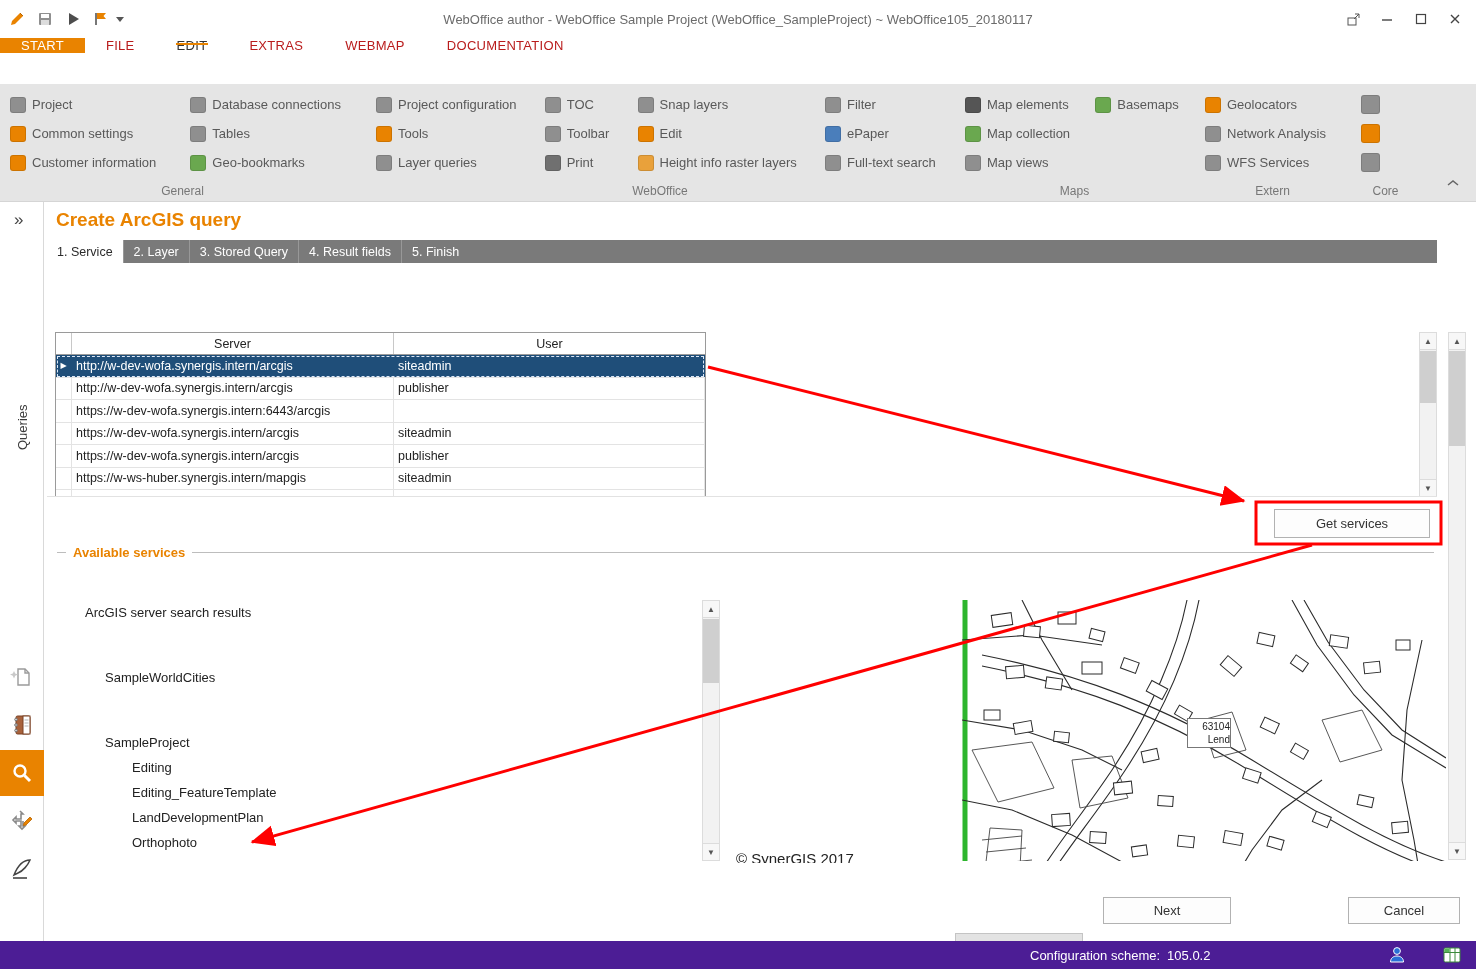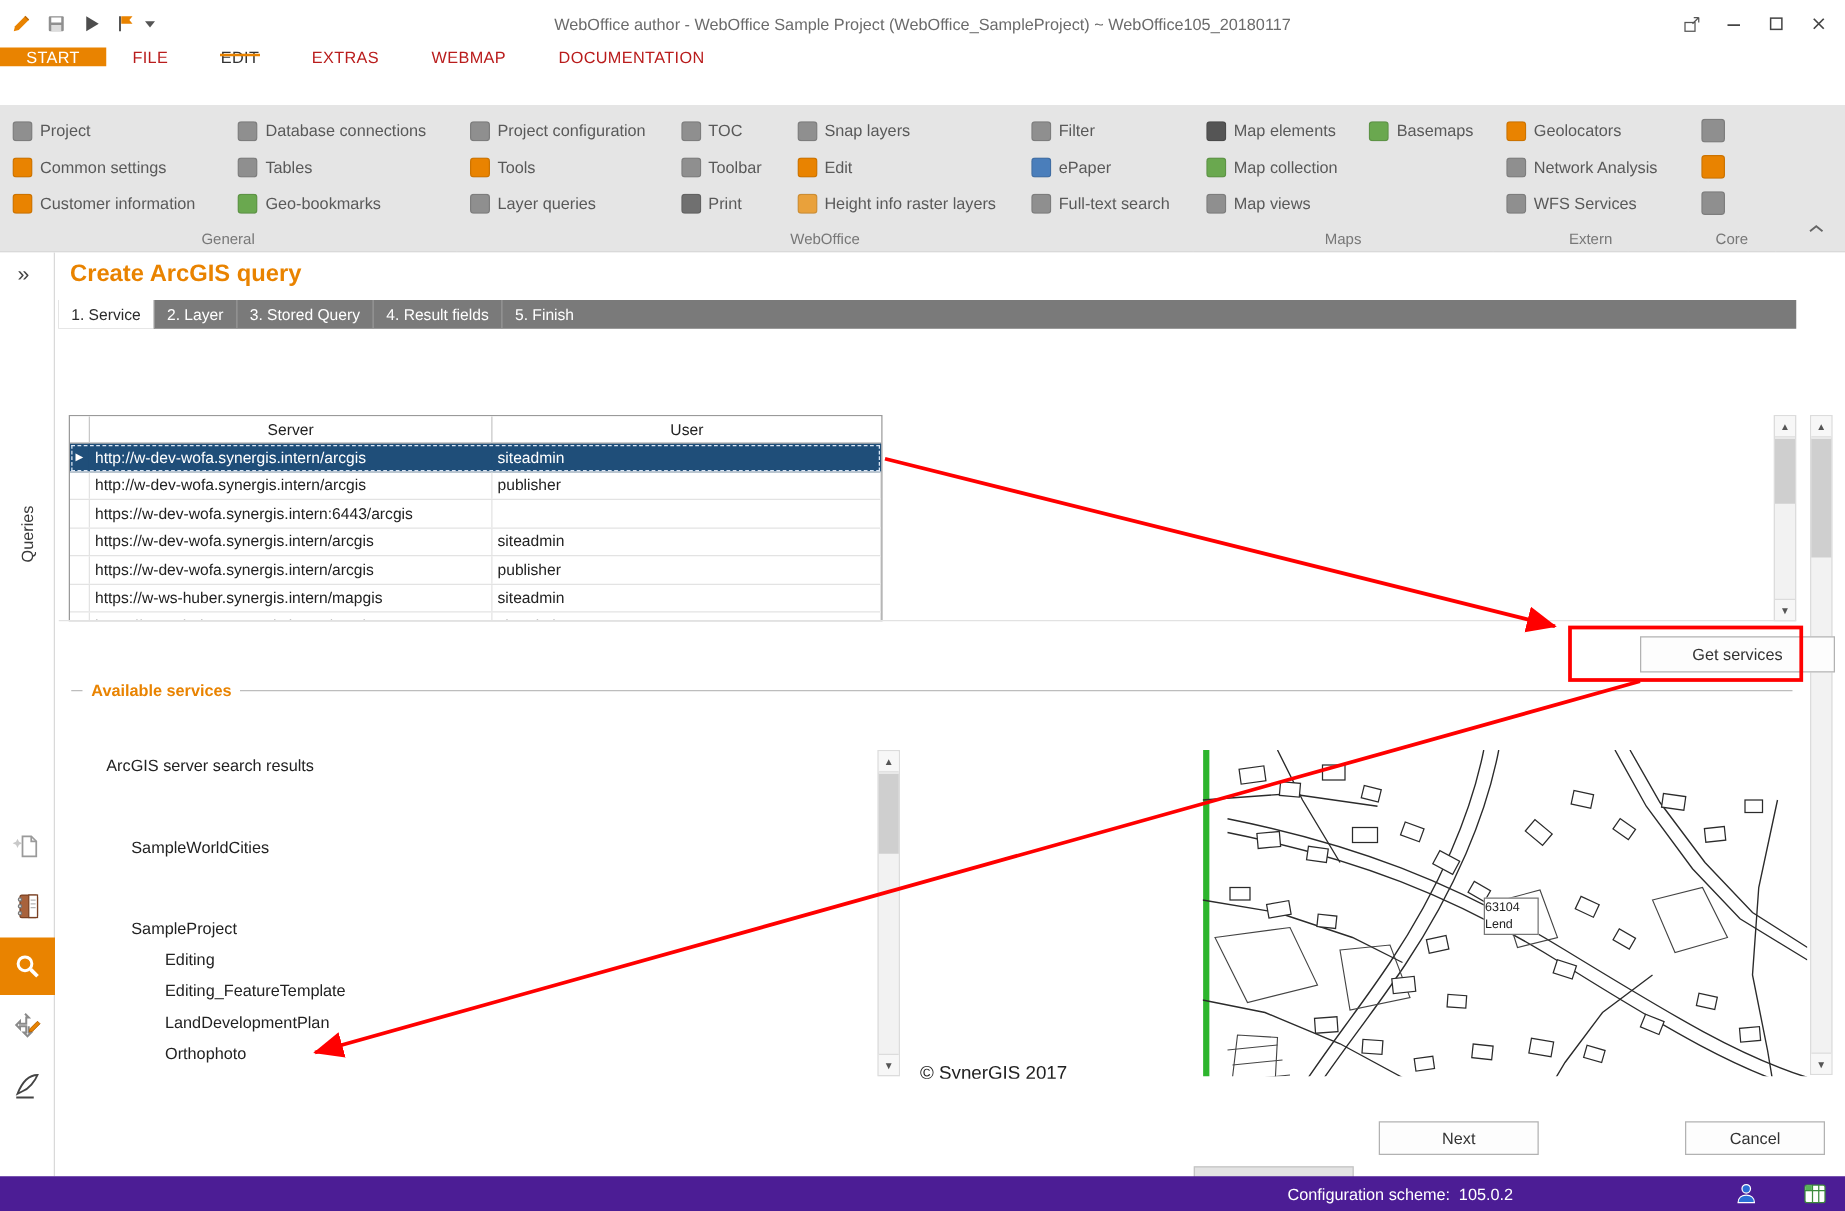--- a/index.html
+++ b/index.html
@@ -86,21 +86,21 @@
   .titem{height:25px;display:flex;align-items:center;cursor:pointer;}
   .titem.ind0{padding-left:25px;}
   .titem.ind1{padding-left:45px;margin-top:40px;}
   .titem.ind2{padding-left:72px;}
   .titem.boxed .tlabel{border:1px solid #9a9a9a;background:#f2f2f2;padding:0 4px;}
 
   .copyright{position:absolute;left:692px;top:648px;height:13px;overflow:hidden;font-size:15px;color:#222;}
 
   
   .map{position:absolute;left:918px;top:398px;width:484px;height:261px;overflow:hidden;background:#fff;}
-  .map-label{position:absolute;left:225px;top:118px;width:44px;border:1px solid #777;background:#fff;font-size:10px;line-height:1.3;text-align:left;color:#222;padding:1px 0;}
+  .map-label{position:absolute;left:225px;top:118px;width:44px;border:1px solid #777;background:#fff;font-size:10px;line-height:1.3;text-align:right;color:#222;padding:1px 0;}
 
   
   .overlay{position:absolute;left:0;top:0;width:1432px;height:739px;pointer-events:none;z-index:40;}
 
   
   .statusbar{position:absolute;left:0;top:941px;width:1476px;height:28px;background:#4c1d95;color:#fff;font-size:13px;}
   .status-text{position:absolute;left:1030px;top:0;height:28px;display:flex;align-items:center;gap:7px;}
   .status-icons{position:absolute;right:14px;top:3px;display:flex;gap:34px;}
   .sicon{width:21px;height:21px;display:flex;align-items:center;justify-content:center;cursor:pointer;}
 </style>
@@ -507,21 +507,21 @@
     </div>
 
     <div class="hline" style="left:3px;top:294px;width:1390px;"></div>
 
     <div class="vscroll" style="left:1404px;top:130px;height:528px;">
       <span class="arr up">▲</span>
       <span class="arr down">▼</span>
       <span class="thumb" style="top:18px;height:95px;"></span>
     </div>
 
-    <button class="btn" style="left:1268px;top:307px;width:156px;height:29px;">Get services</button>
+    <button class="btn" style="left:1230px;top:307px;width:156px;height:29px;">Get services</button>
 
     <div class="avail-header">
       <span>Available services</span>
     </div>
 
     <div class="tree">
 
         <div class="titem ind0">
           <span class="tlabel">ArcGIS server search results</span>
         </div>

